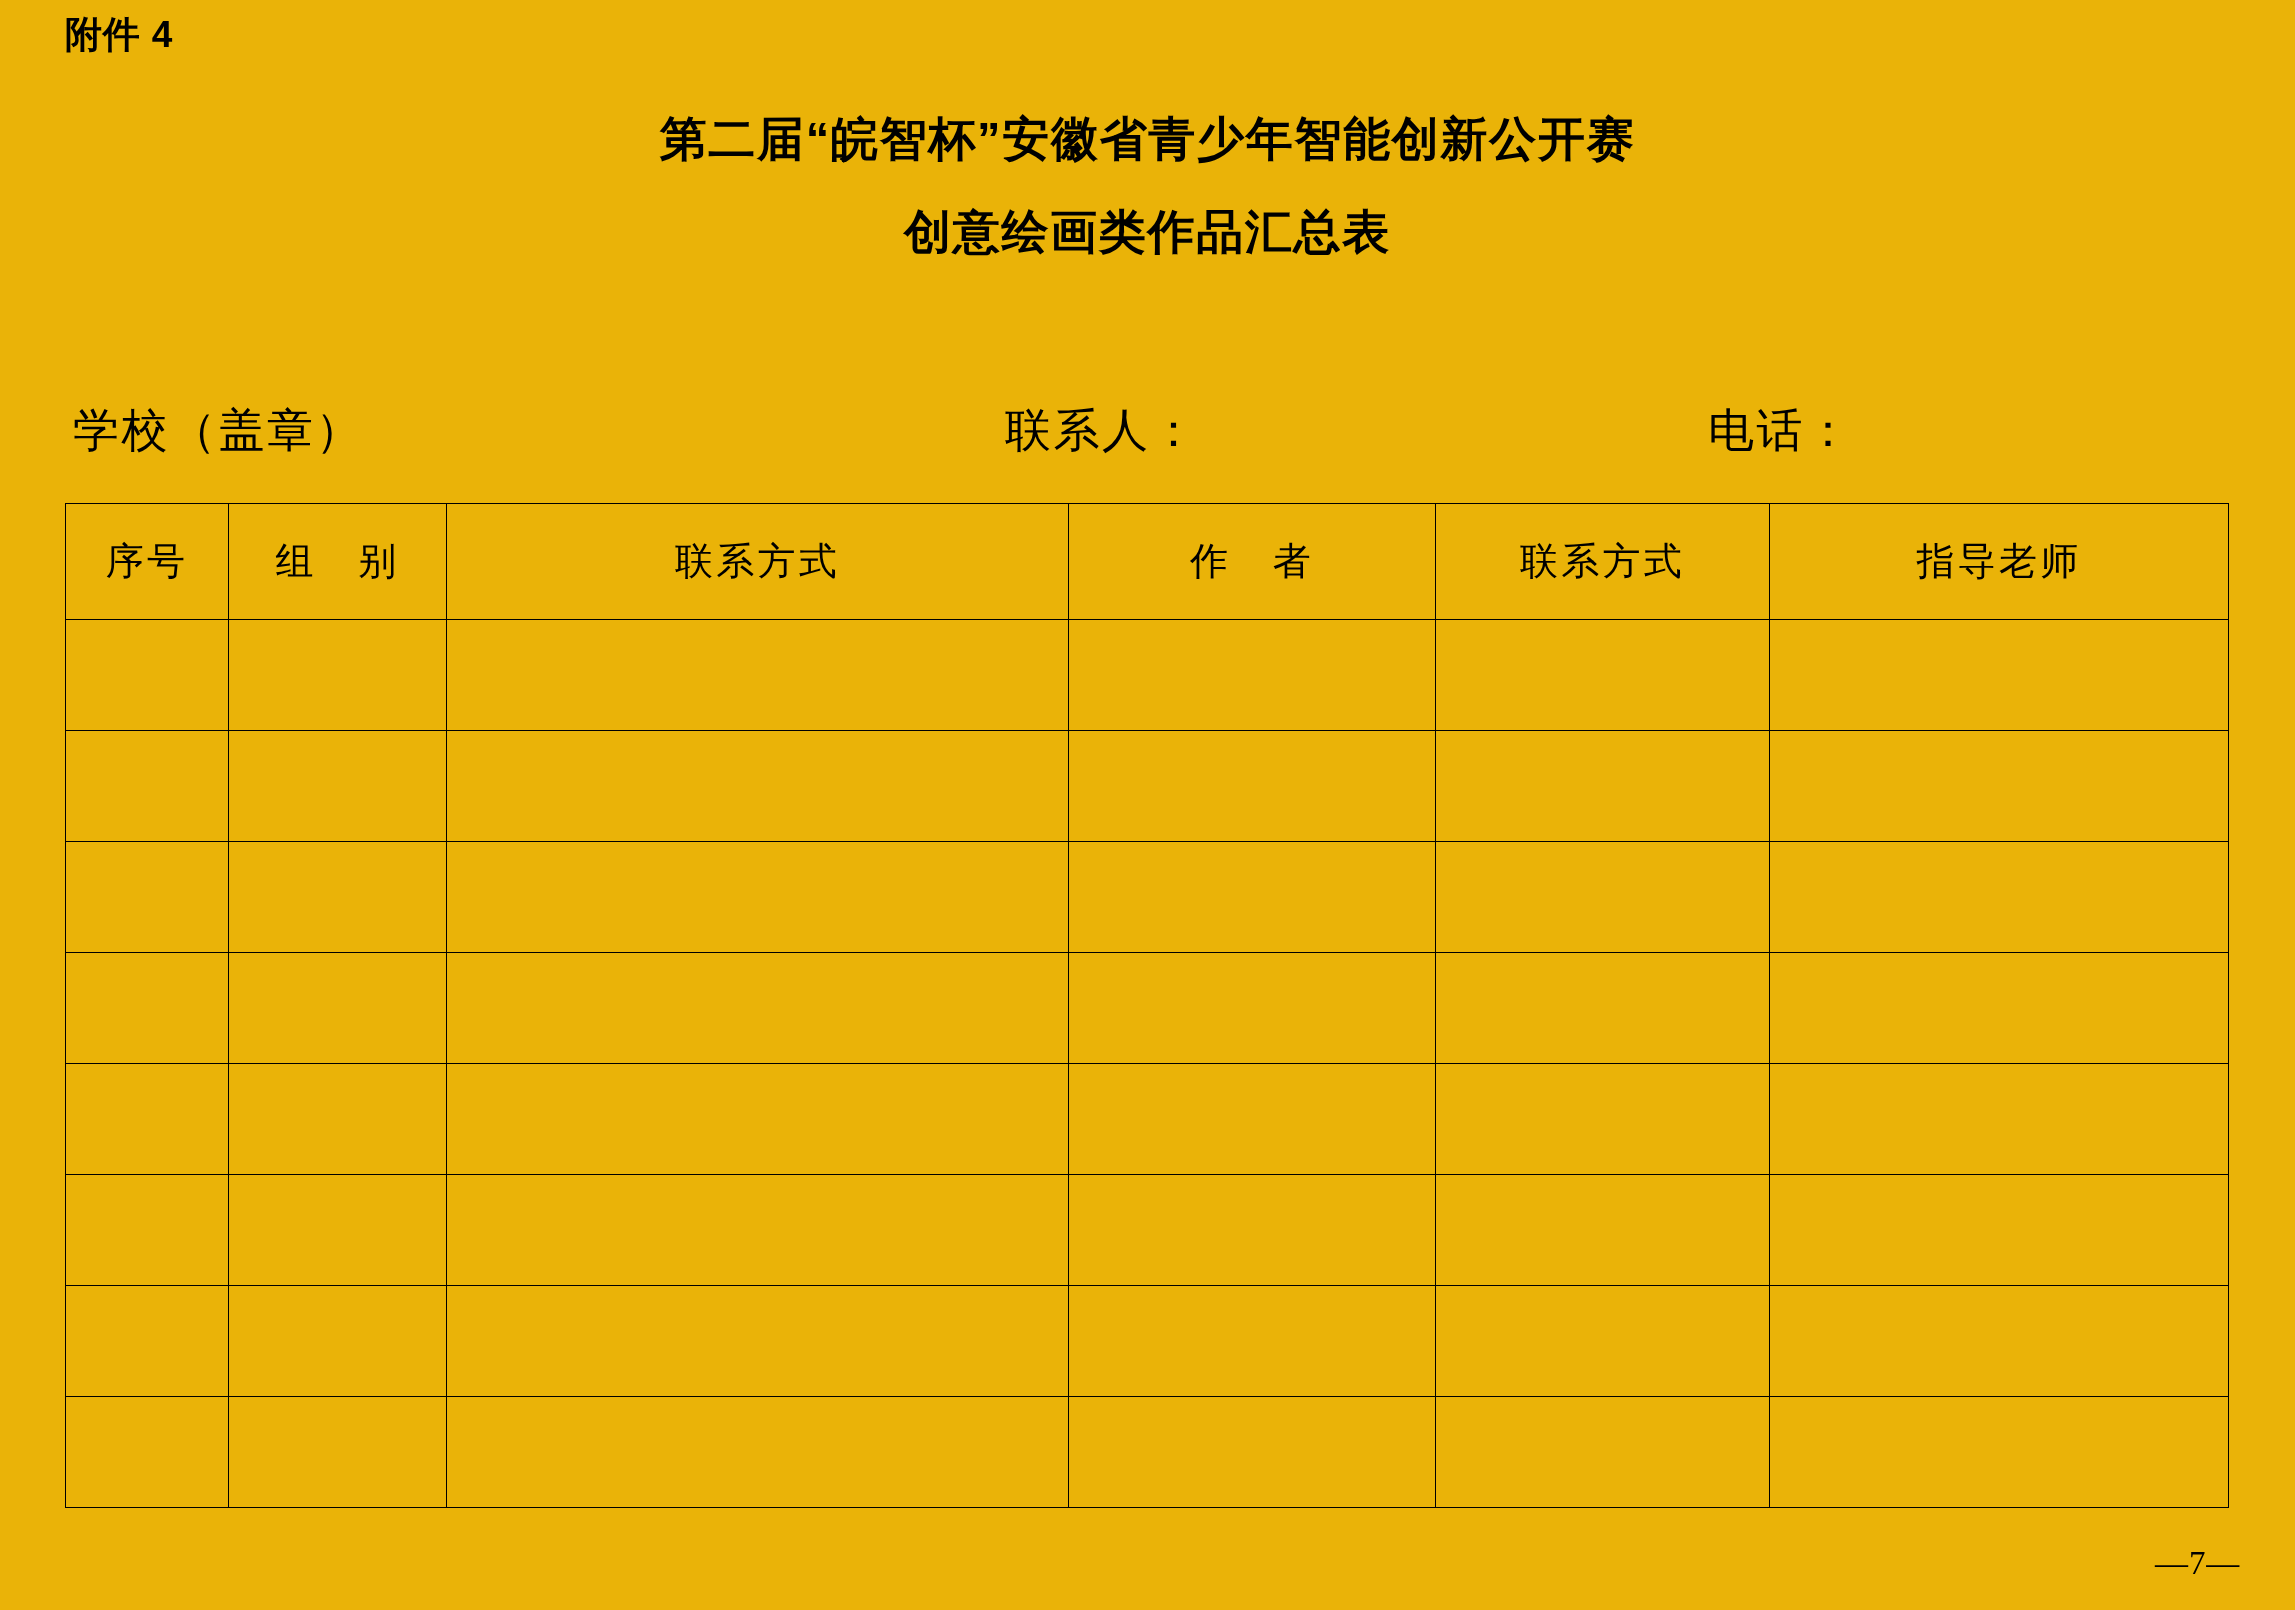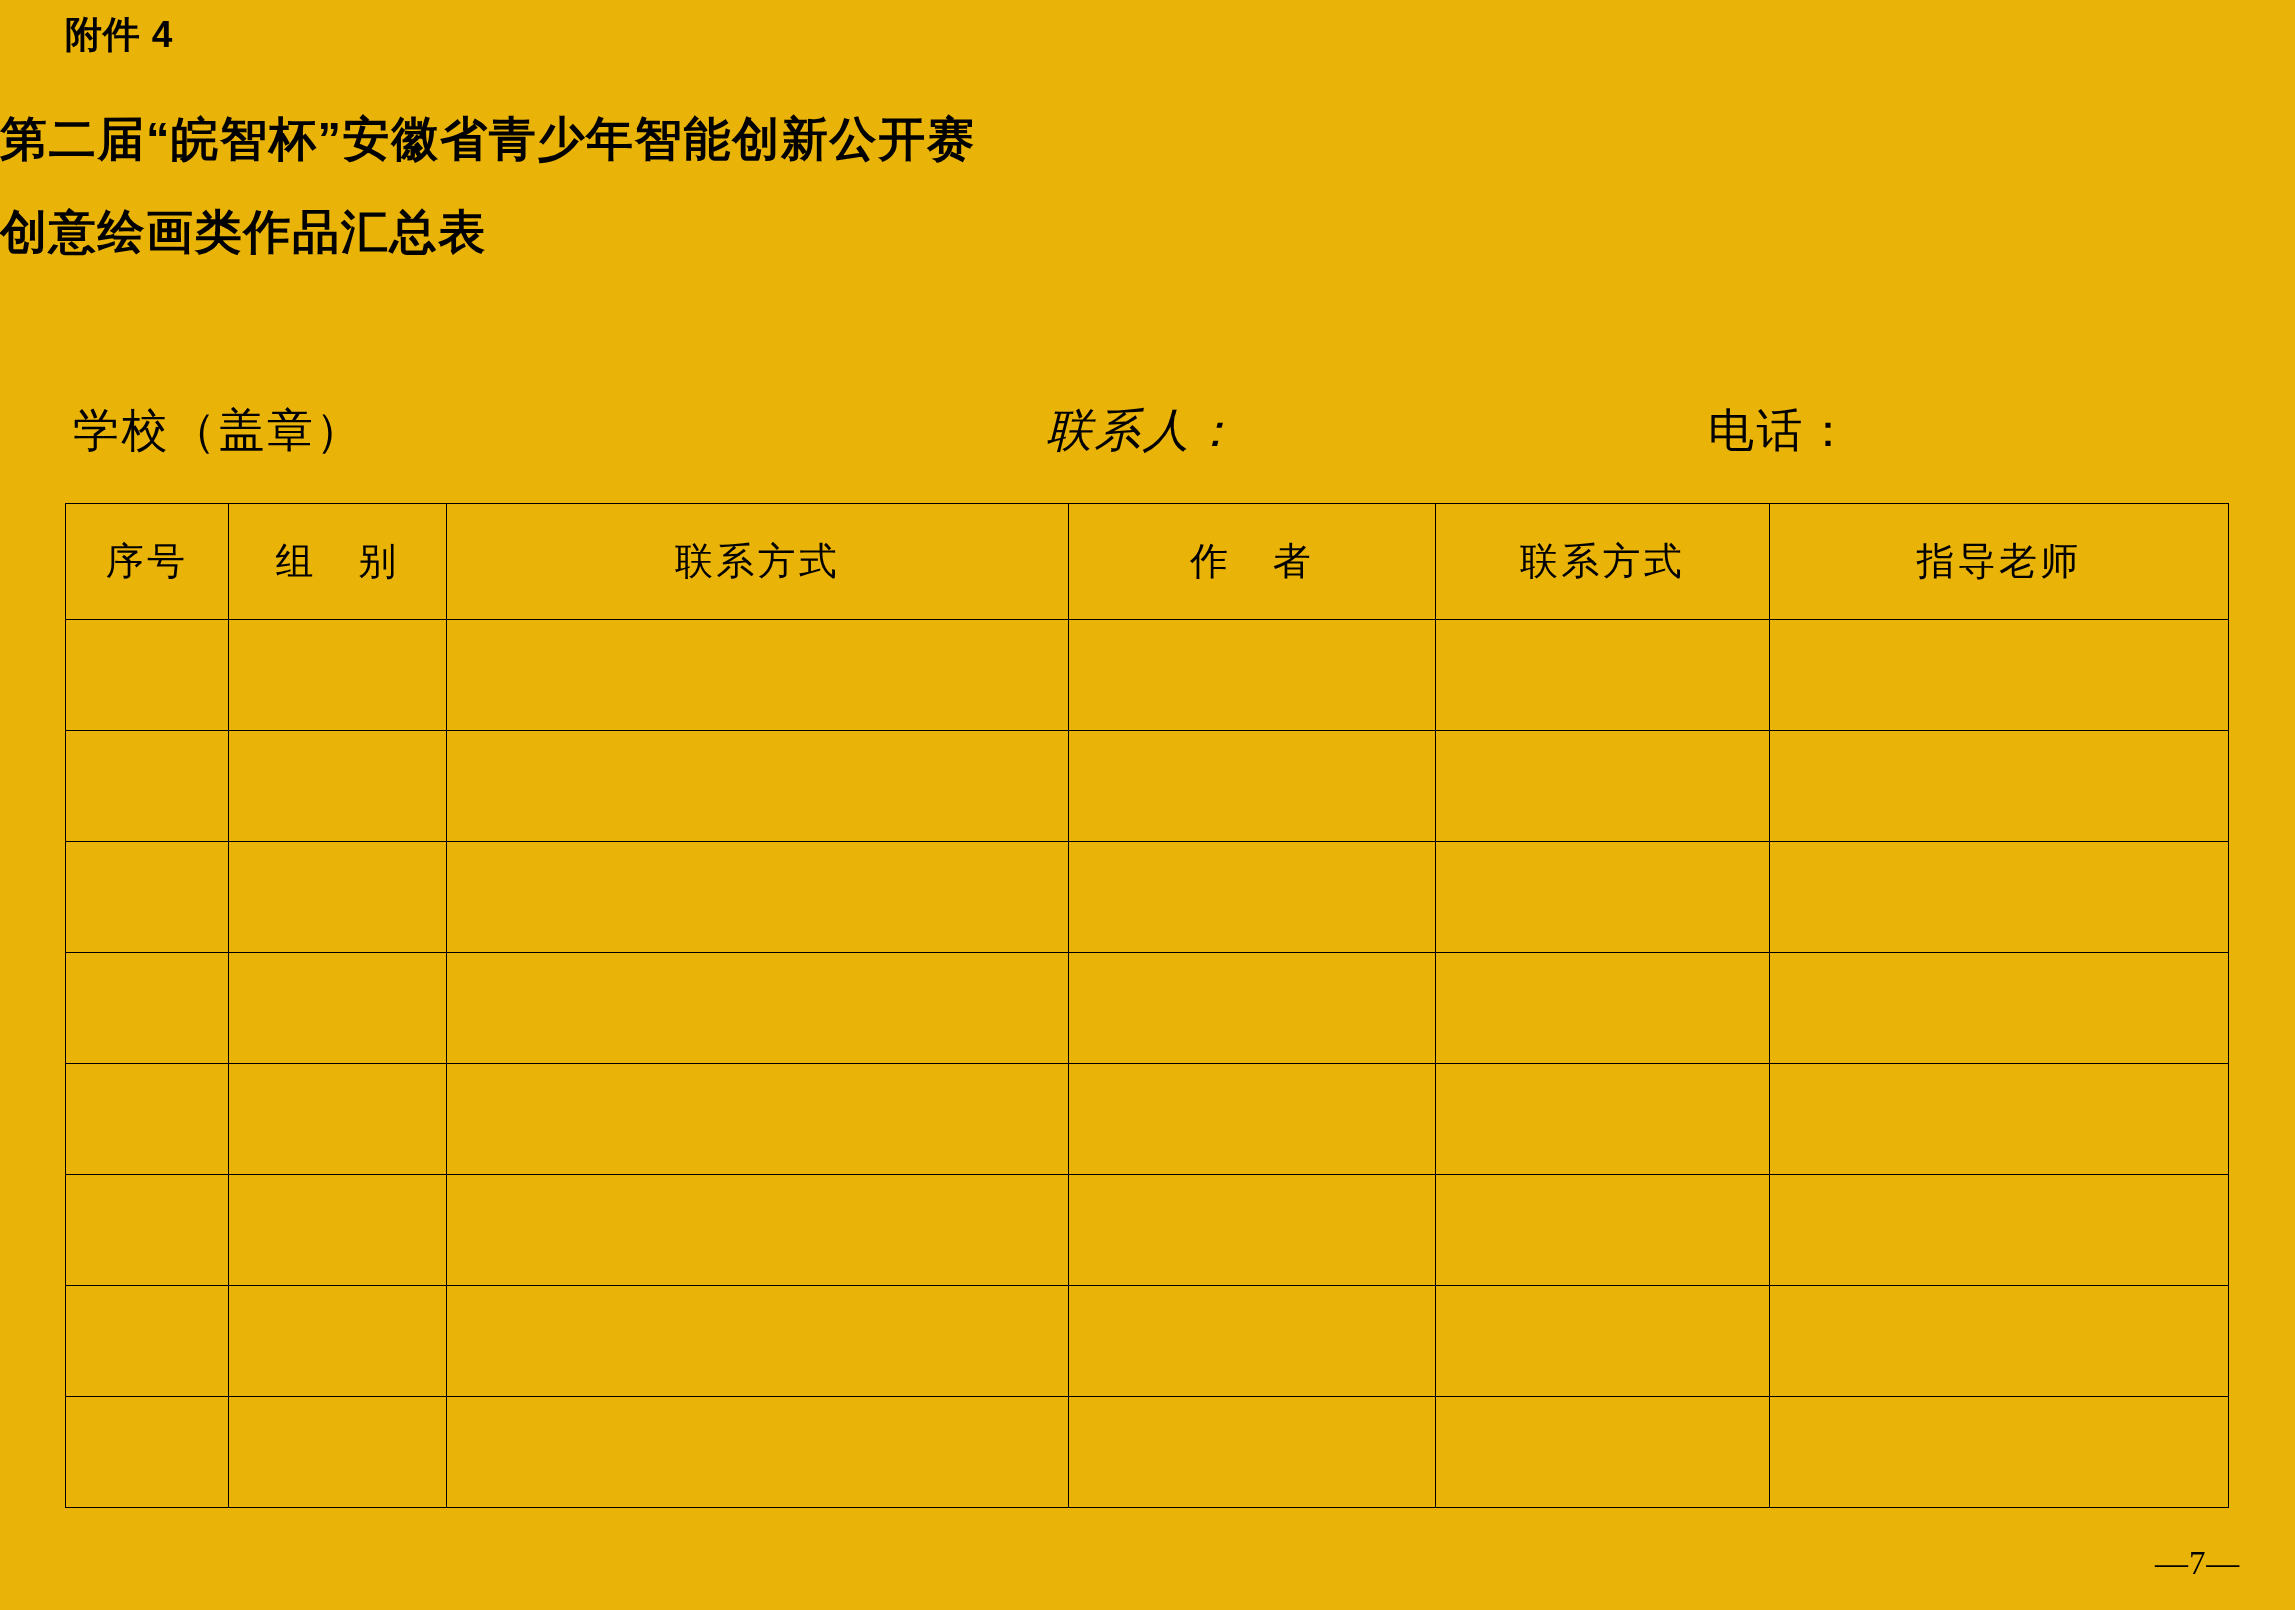--- a/index.html
+++ b/index.html
@@ -31,21 +31,21 @@
     font-size: 37px;
     font-weight: 700;
     letter-spacing: 0.8px;
     white-space: nowrap;
   }
   .title-block {
     position: absolute;
     left: 0;
     top: 92px;
     width: 2295px;
-    text-align: left;
+    text-align: center;
   }
   .title-line {
     font-family: "Liberation Sans", sans-serif;
     font-size: 47px;
     font-weight: 700;
     letter-spacing: 1.7px;
     line-height: 93px;
     white-space: nowrap;
   }
   .meta-row {
@@ -56,21 +56,21 @@
     height: 58px;
   }
   .meta-item {
     position: absolute;
     font-family: "Liberation Serif", serif;
     font-size: 46px;
     letter-spacing: 2.5px;
     white-space: nowrap;
   }
   .meta-school { left: 73px; top: 0; }
-  .meta-contact { left: 1046px; top: 0; font-style: italic; }
+  .meta-contact { left: 1005px; top: 0; }
   .meta-phone { left: 1708px; top: 0; }
 
   .table-wrap {
     position: absolute;
     left: 65px;
     top: 475px;
     width: 2163px;
     margin-top: 28px;
   }
   table.form-table {

